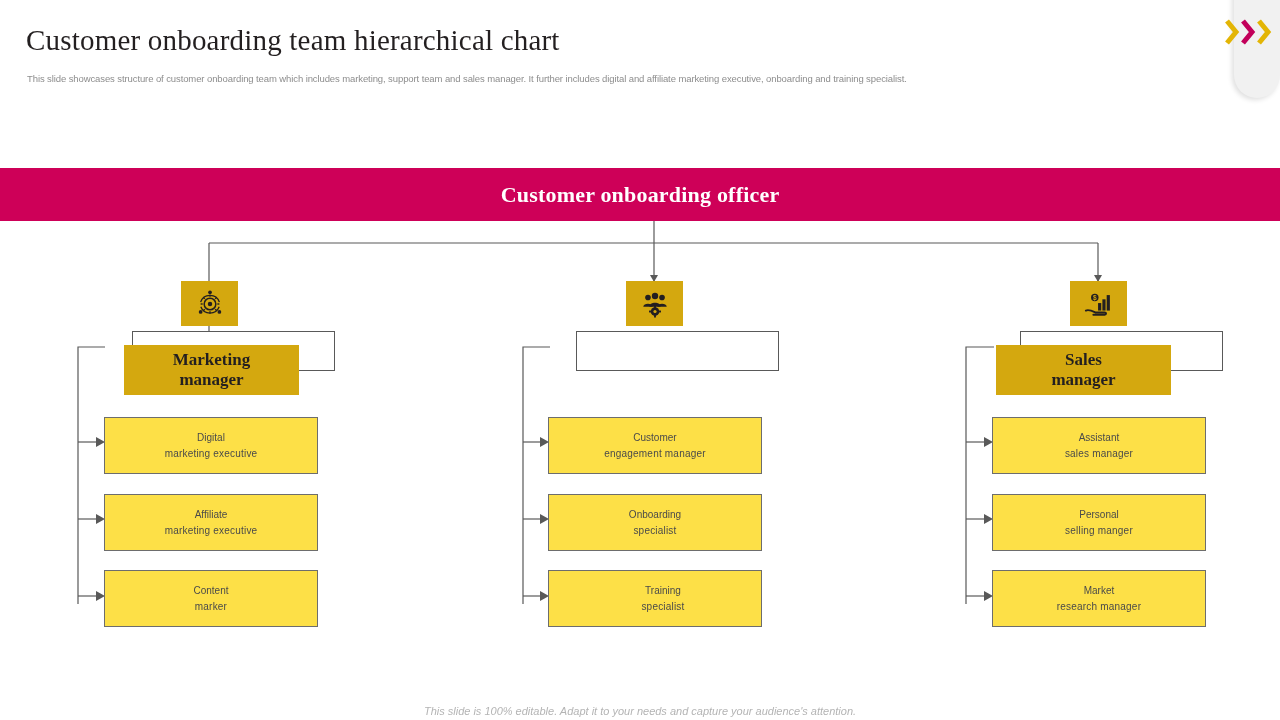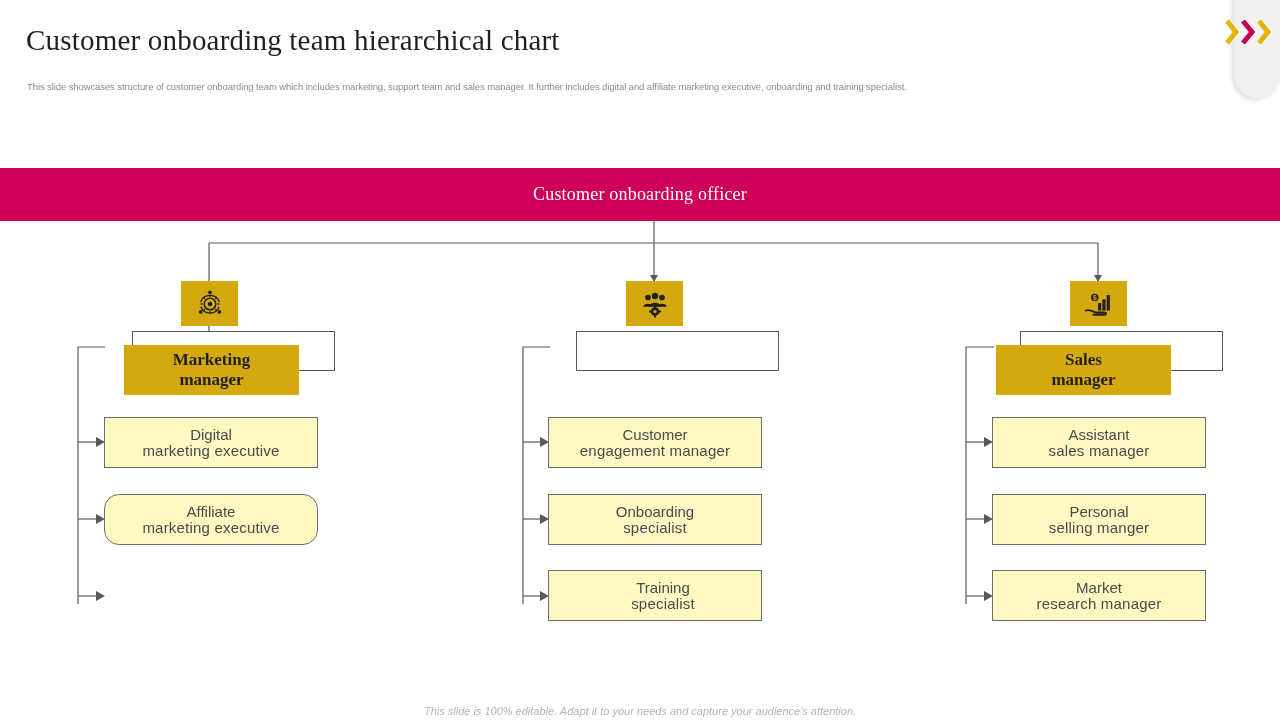--- a/index.html
+++ b/index.html
@@ -15,21 +15,21 @@
   .page-title {
     position: absolute; left: 26px; top: 24px;
     font-family: "Liberation Serif", serif;
     font-size: 29px; font-weight: 400; color: #231f20;
     letter-spacing: .2px; white-space: nowrap;
   }
   .page-subtitle {
     position: absolute; left: 27px; top: 72px; width: 1150px;
     font-family: "Liberation Sans", sans-serif;
     font-size: 9.5px; color: #8d8d8d; line-height: 13px;
-    white-space: nowrap; letter-spacing: -0.1px; margin-top: 8px;
+    white-space: nowrap; letter-spacing: -0.1px;
   }
 
   
   .corner-panel {
     position: absolute; right: 0px; top: -10px;
     width: 46px; height: 108px;
     background: #f1f1f1; border-radius: 0 0 24px 24px;
     box-shadow: -2px 2px 5px rgba(0,0,0,.13);
   }
   .chev-wrap { position:absolute; right: 8px; top: 16px; height: 32px; display:flex; align-items:center; gap:1px;}
@@ -37,21 +37,21 @@
 
   
   .officer-bar {
     position: absolute; left: 0; top: 168px;
     width: 1280px; height: 53px;
     background: #ce0058;
     display: flex; align-items: center; justify-content: center;
   }
   .officer-bar span {
     font-family: "Liberation Serif", serif;
-    font-size: 18px; font-weight: normal; color: #ffffff;
+    font-size: 22px; font-weight: bold; color: #ffffff;
     letter-spacing: .2px;
   }
 
   
   #wires { position:absolute; left:0; top:0; width:1280px; height:720px; pointer-events:none; }
 
   
   .icon-tile {
     position: absolute; width: 57px; height: 45px;
     background: #d4a80f; display: flex; align-items: center; justify-content: center;
@@ -71,26 +71,26 @@
     background: #d4a80f;
     display: flex; flex-direction: column;
     align-items: center; justify-content: center;
     font-family: "Liberation Serif", serif;
     font-size: 17px; font-weight: bold; color: #231f20;
     line-height: 20px;
   }
 
   
   .leaf {
-    position: absolute; width: 214px; height: 51px;
-    background: #fef9c3; border: 1px solid #6d6d6d;
+    position: absolute; width: 214px; height: 57px;
+    background: #fde047; border: 1px solid #6d6d6d;
     display: flex; flex-direction: column;
     align-items: center; justify-content: center;
     font-family: "Liberation Sans", sans-serif;
-    font-size: 15px; color: #4a4a4a; line-height: 16px;
+    font-size: 10px; color: #4a4a4a; line-height: 16px;
   }
   .leaf .l2 { letter-spacing: .2px; text-align: right; }
 
   
   .footer-note {
     position: absolute; left: 0; top: 705px; width: 1280px;
     text-align: center; font-size: 11px; color: #b4b4b4;
     font-family: "Liberation Sans", sans-serif;
     font-style: italic;
   }
@@ -199,23 +199,27 @@
     <div class="mgr-ghost"></div>
     <div class="mgr-card" style="left:19px;">
       <div>Marketing</div>
       <div>manager</div>
     </div>
   </div>
   <div class="leaf" style="left:104px; top:417px;">
     <div class="l1">Digital</div>
     <div class="l2">marketing executive</div>
   </div>
-  <div class="leaf" style="left:104px; top:494px;border-radius:15px;">
+  <div class="leaf" style="left:104px; top:494px;">
     <div class="l1">Affiliate</div>
     <div class="l2">marketing executive</div>
+  </div>
+  <div class="leaf" style="left:104px; top:570px;">
+    <div class="l1">Content</div>
+    <div class="l2">marker</div>
   </div>
 
   <div class="icon-tile" style="left:626px; top:281px;">
     <span>
       <svg viewBox="0 0 32 32">
         <circle cx="8.5" cy="9" r="3" fill="#231f20"></circle>
         <path d="M3.5 19 C3.5 14.5 13.5 14.5 13.5 19 Z" fill="#231f20"></path>
         <circle cx="23.5" cy="9" r="3" fill="#231f20"></circle>
         <path d="M18.5 19 C18.5 14.5 28.5 14.5 28.5 19 Z" fill="#231f20"></path>
         <circle cx="16" cy="7.5" r="3.4" fill="#231f20"></circle>

